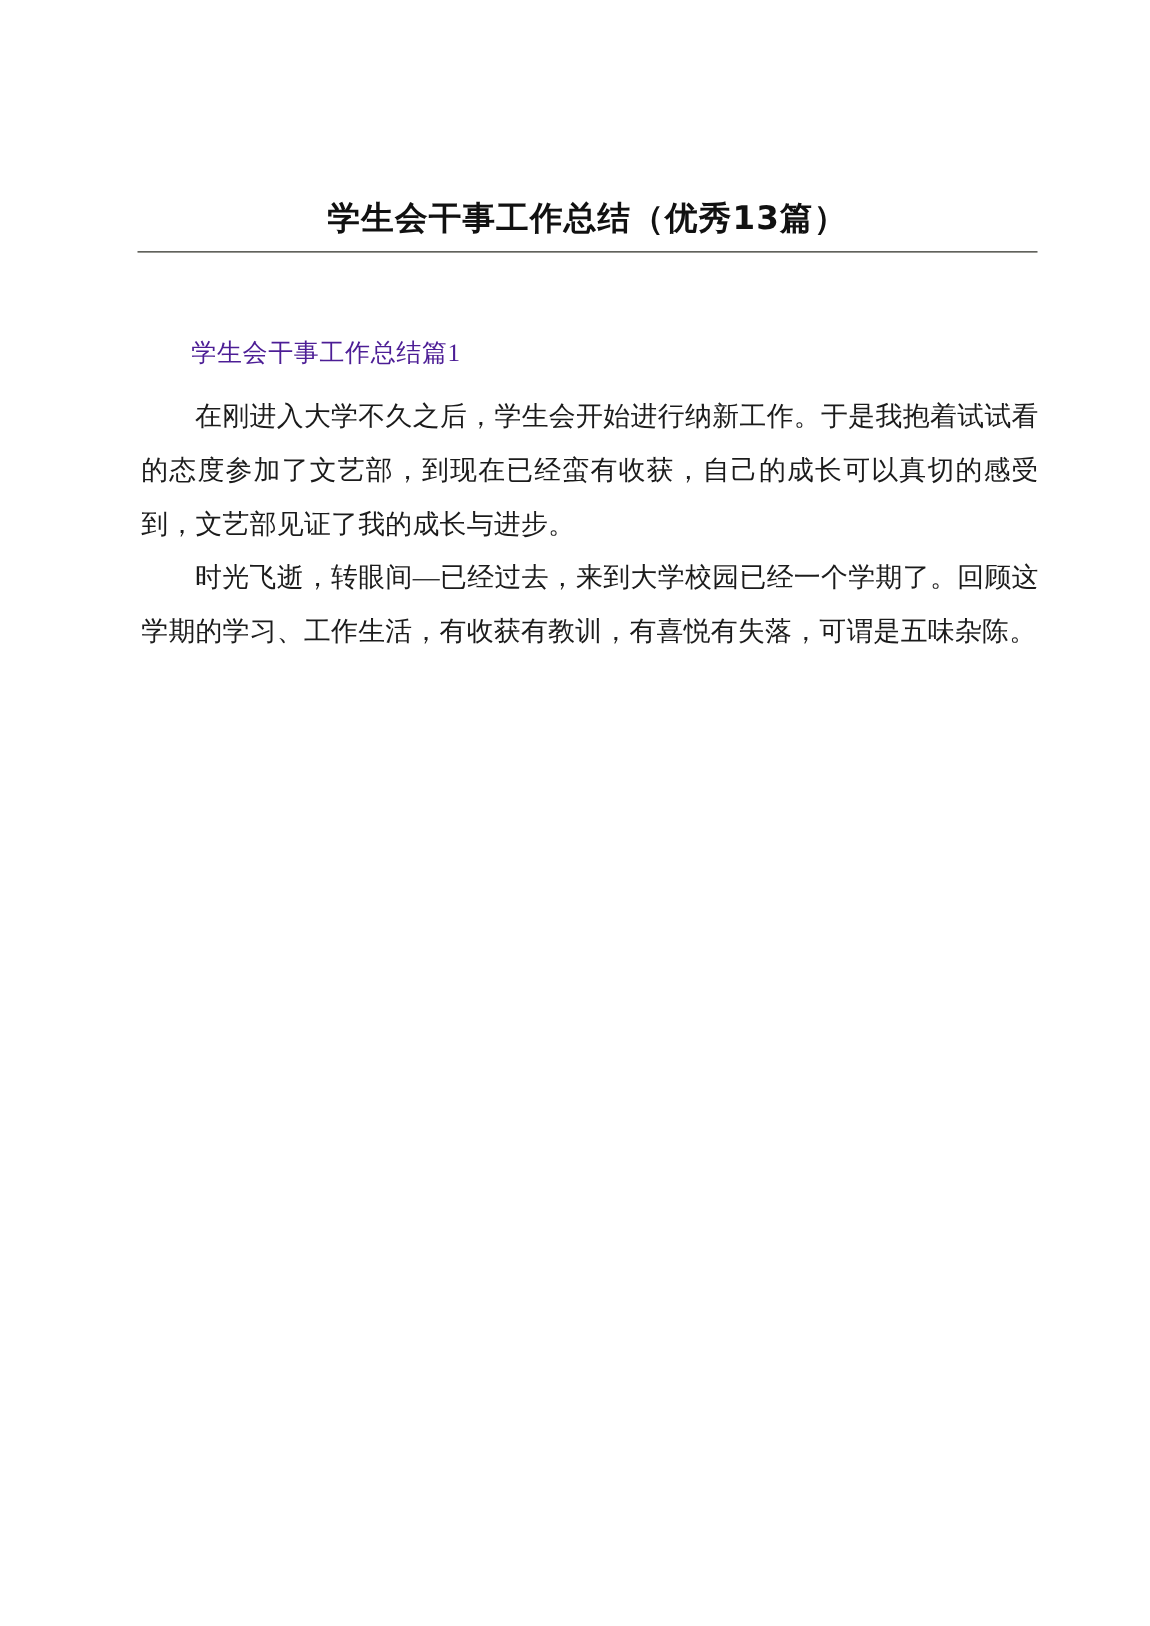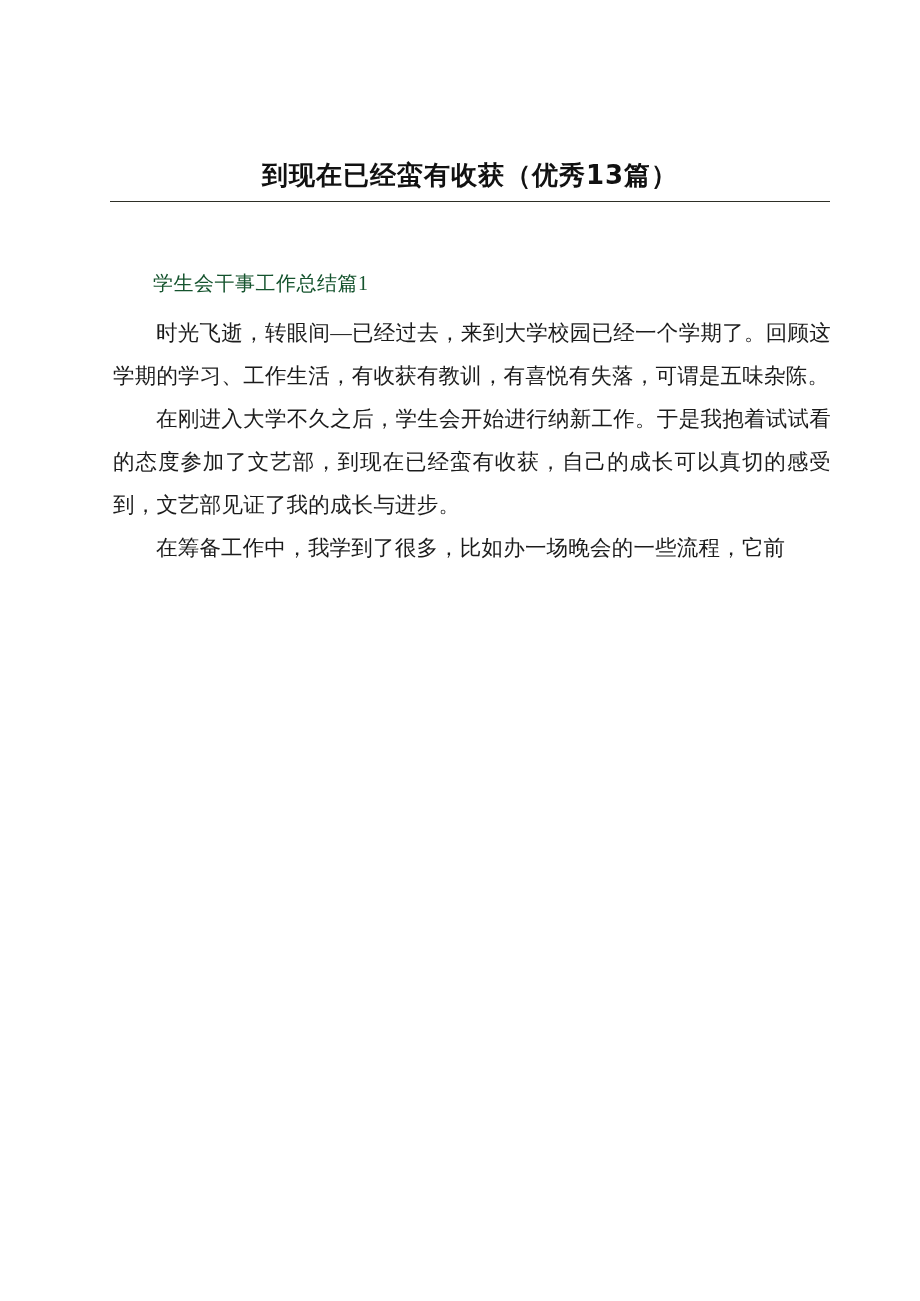--- a/index.html
+++ b/index.html
@@ -47,21 +47,21 @@
   .body-area {
     position: absolute;
     left: 113px;
     top: 262px;
     width: 718px;
   }
   .section-heading {
     font-size: 20px;
     line-height: 42px;
     text-indent: 2em;
-    color: #14532d;
+    color: #4c1d95;
     letter-spacing: 0.5px;
     margin-bottom: 8px;
   }
   p.para {
     margin: 0;
     font-size: 21.5px;
     line-height: 43px;
     text-align: justify;
     text-justify: inter-ideograph;
     text-indent: 2em;
@@ -71,30 +71,29 @@
   p.para.tight {
     letter-spacing: 0;
   }
 </style>
 </head>
 <body>
 
 <div class="page">
 
   <div class="title-block">
-    <div class="doc-title">到现在已经蛮有收获（优秀13篇）</div>
+    <div class="doc-title">学生会干事工作总结（优秀13篇）</div>
     <div class="title-rule"></div>
   </div>
 
   <div class="body-area">
 
     <div class="section-heading">学生会干事工作总结篇1</div>
 
+    <p class="para">在刚进入大学不久之后，学生会开始进行纳新工作。于是我抱着试试看的态度参加了文艺部，到现在已经蛮有收获，自己的成长可以真切的感受到，文艺部见证了我的成长与进步。</p>
+
     <p class="para">时光飞逝，转眼间—已经过去，来到大学校园已经一个学期了。回顾这学期的学习、工作生活，有收获有教训，有喜悦有失落，可谓是五味杂陈。</p>
-
-    <p class="para">在刚进入大学不久之后，学生会开始进行纳新工作。于是我抱着试试看的态度参加了文艺部，到现在已经蛮有收获，自己的成长可以真切的感受到，文艺部见证了我的成长与进步。</p>
 
 
 
-    <p class="para">在筹备工作中，我学到了很多，比如办一场晚会的一些流程，它前</p>
 
   </div>
 </div>
 
 </body></html>

